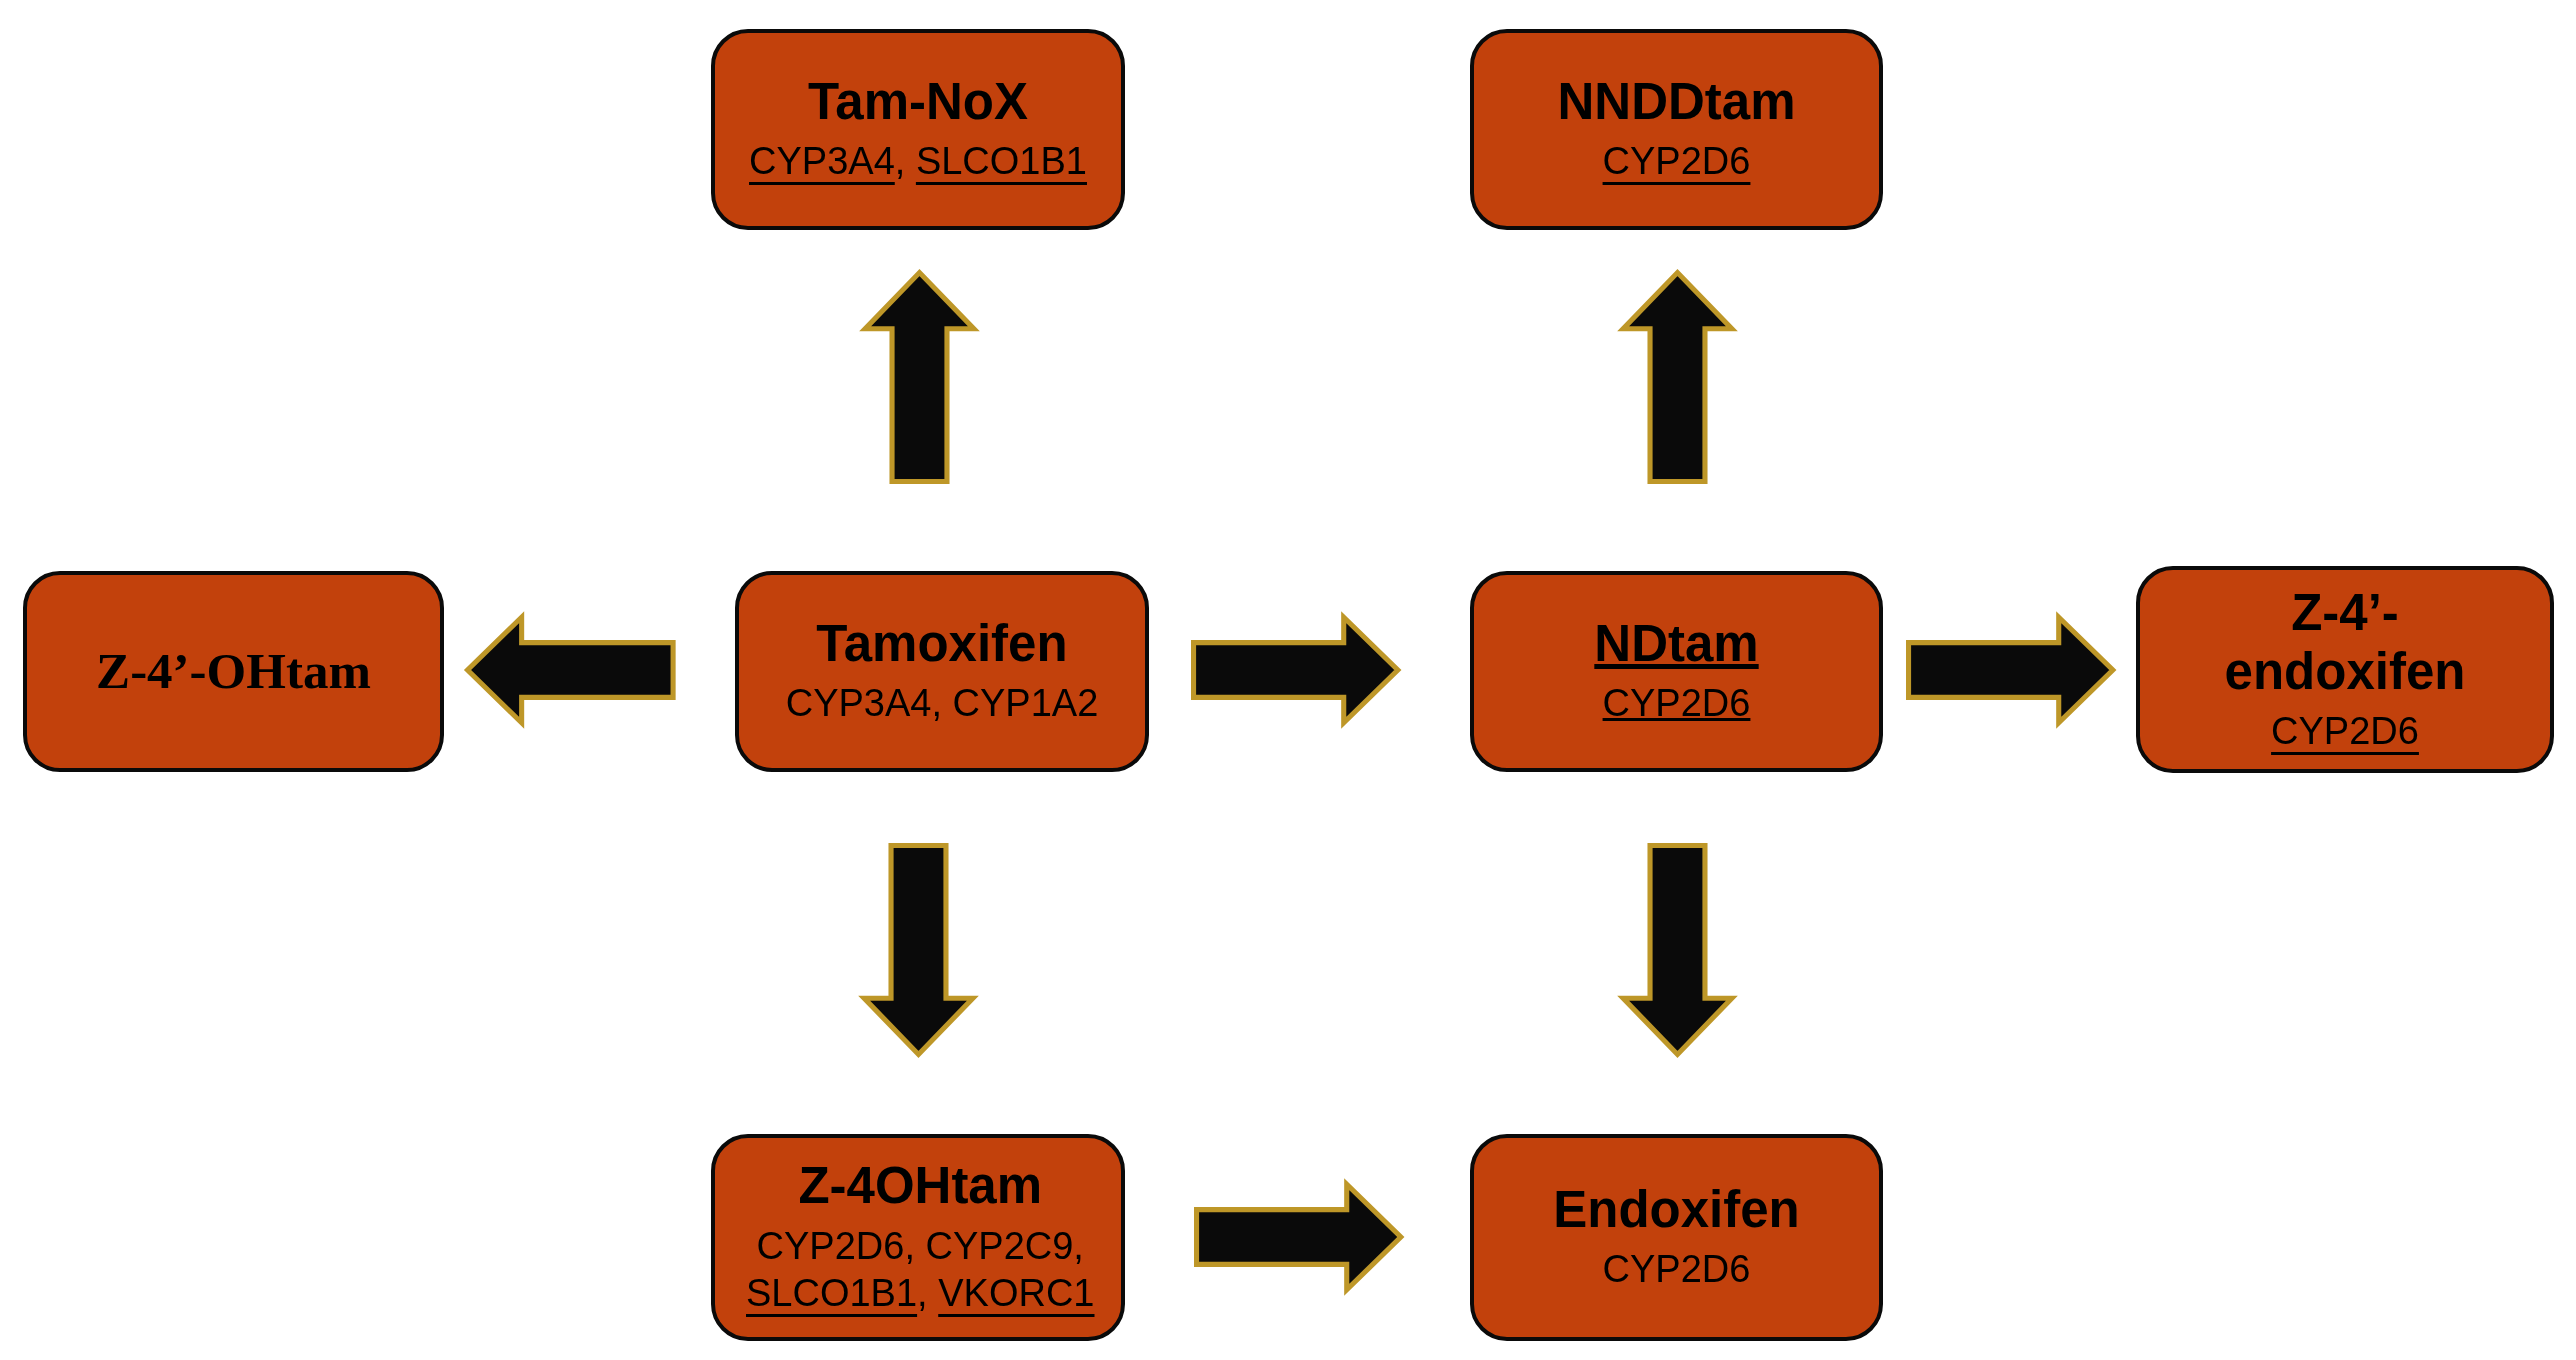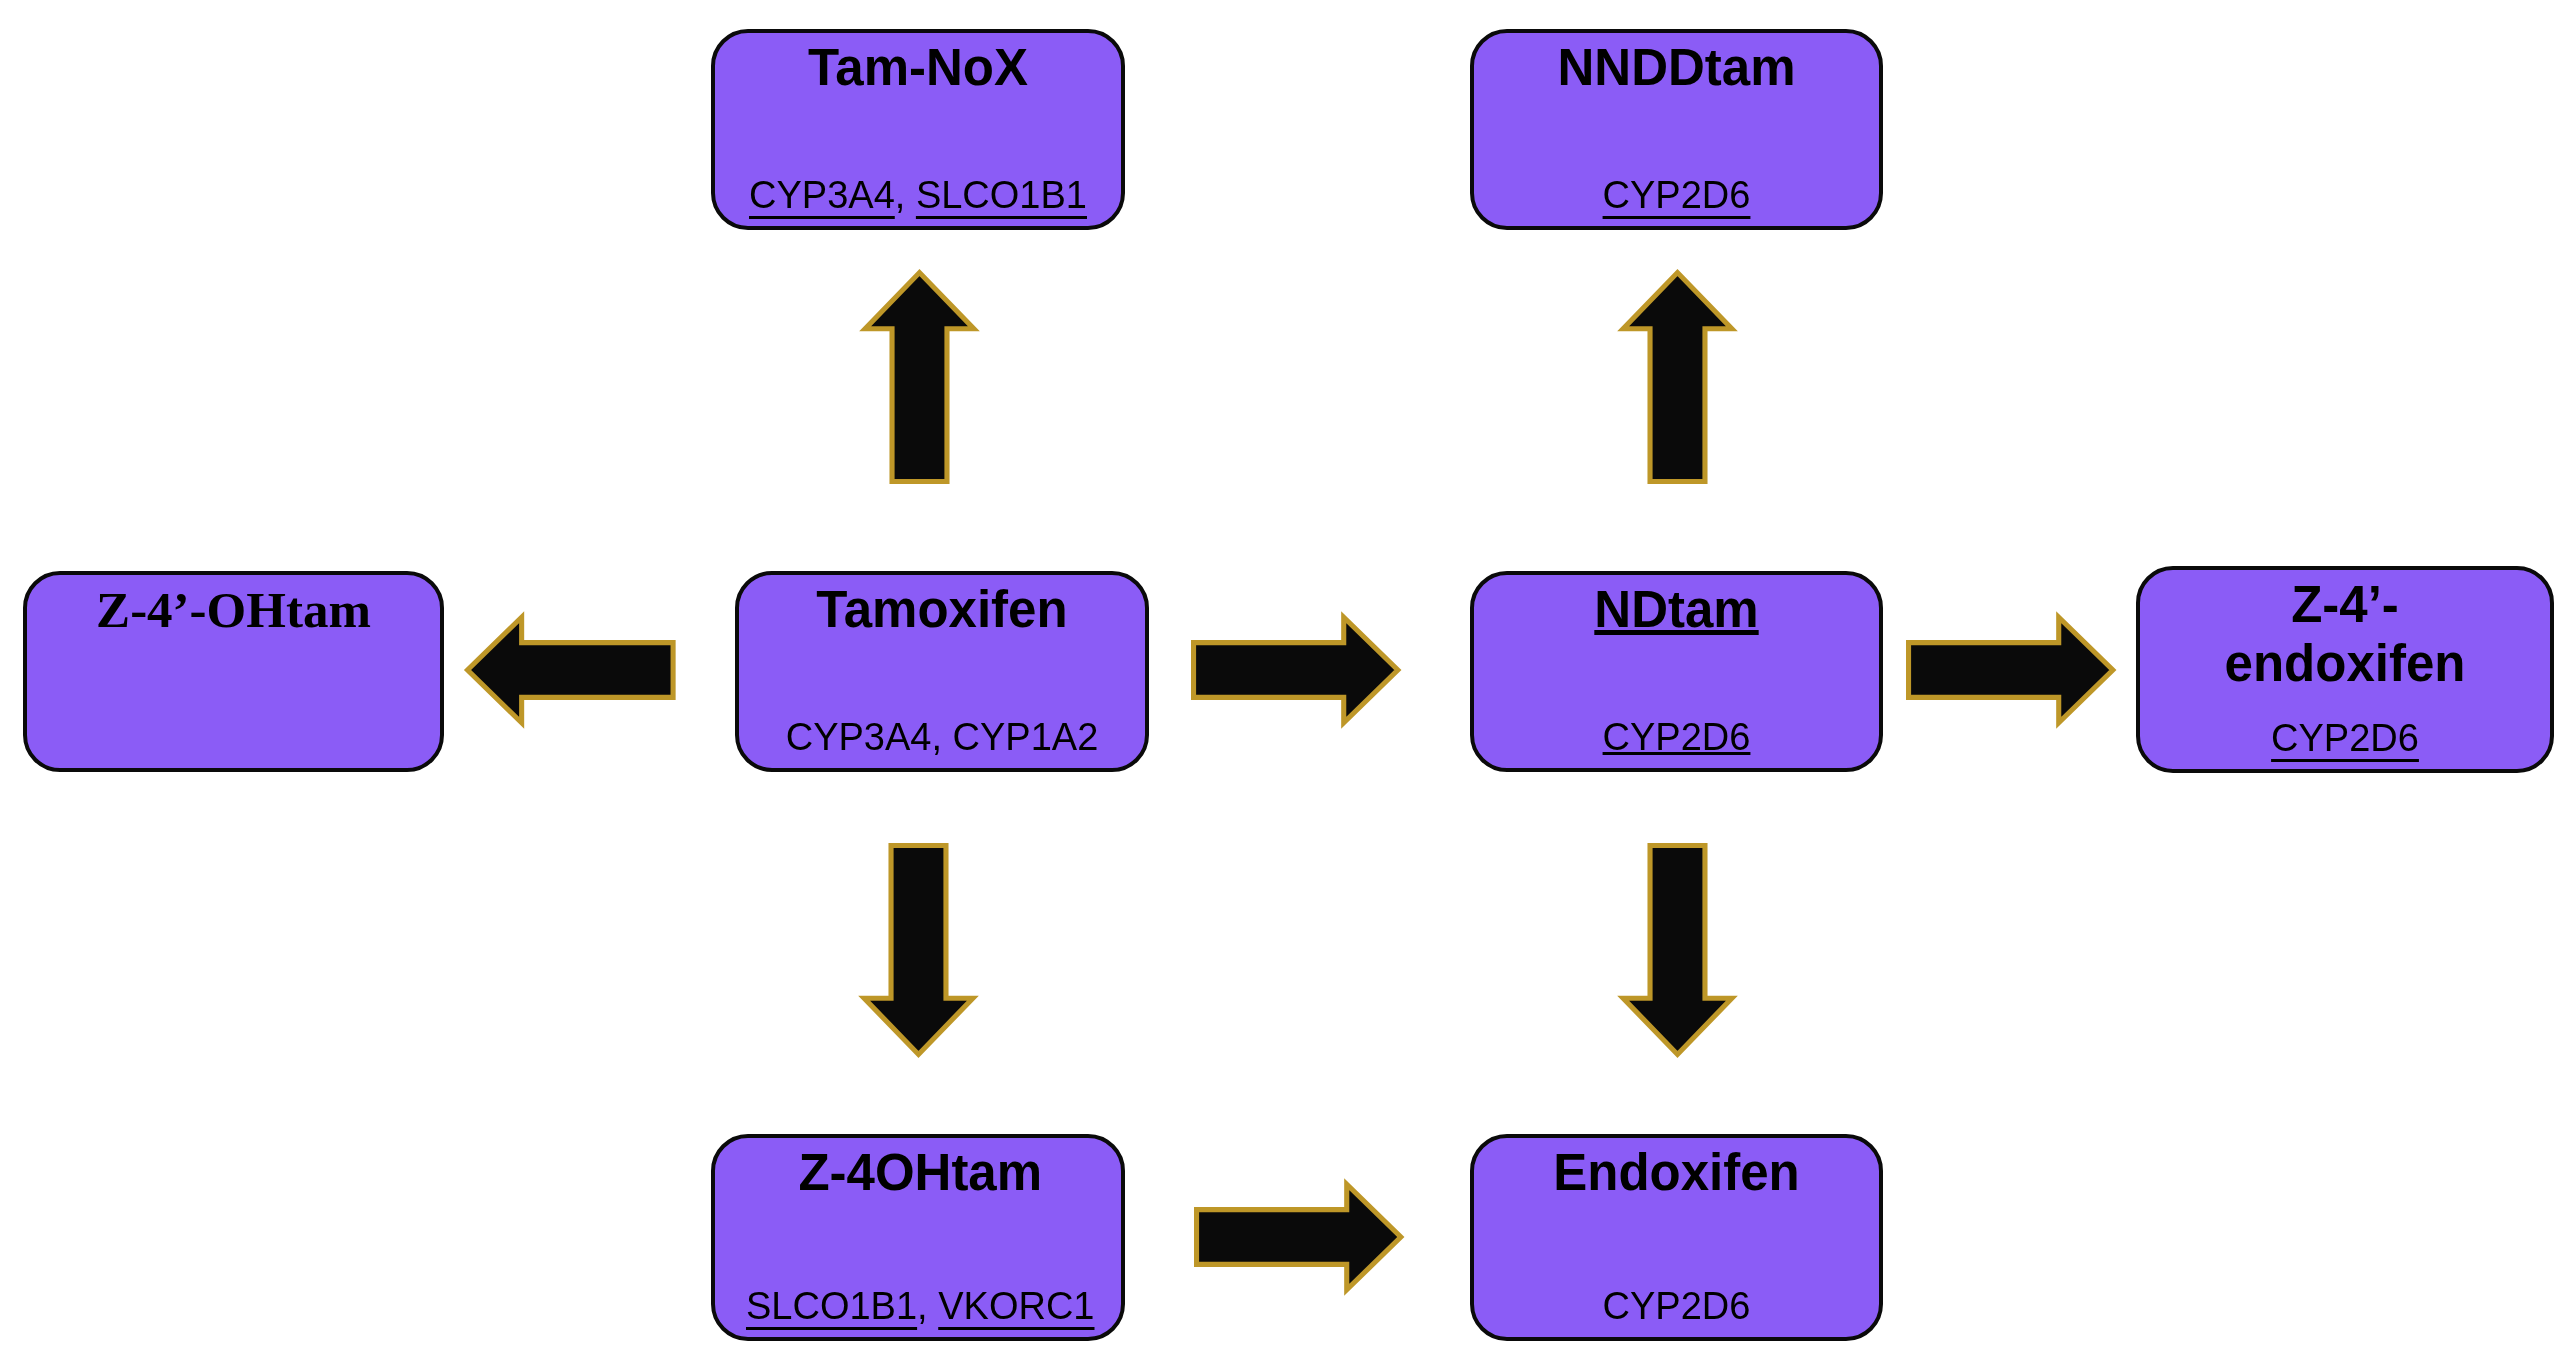--- a/index.html
+++ b/index.html
@@ -10,26 +10,26 @@
     font-family: "Liberation Sans", "DejaVu Sans", sans-serif;
   }
   .canvas {
     position: relative;
     width: 2576px; height: 1361px;
     background: #ffffff;
   }
   .node {
     position: absolute;
     box-sizing: border-box;
-    background: #8b5cf6;
+    background: #c2410c;
     border: 4.5px solid #0a0a0a;
     border-radius: 37px;
     display: flex;
     flex-direction: column;
-    justify-content: space-between;
+    justify-content: center;
     align-items: center;
     gap: 6.4px;
     text-align: center;
     color: #000000;
     padding: 6.4px 11.5px;
   }
   .node-title {
     font-size: 51px;
     font-weight: 700;
     line-height: 1.15;
@@ -112,20 +112,21 @@
     <div class="node-title">Z-4’-
 endoxifen</div>
     <div class="node-genes">
         <div class="gene-line"><span class="u">CYP2D6</span></div>
       </div>
   </div>
 
   <div class="node" id="node-z4ohtam" style="border-color: rgb(10, 10, 10); color: rgb(0, 0, 0);">
     <div class="node-title">Z-4OHtam</div>
     <div class="node-genes">
+        <div class="gene-line"><span>CYP2D6, CYP2C9,</span></div>
         <div class="gene-line"><span class="u">SLCO1B1</span><span>, </span><span class="u">VKORC1</span></div>
       </div>
   </div>
 
   <div class="node" id="node-endoxifen" style="border-color: rgb(10, 10, 10); color: rgb(0, 0, 0);">
     <div class="node-title">Endoxifen</div>
     <div class="node-genes">
         <div class="gene-line"><span>CYP2D6</span></div>
       </div>
   </div>

